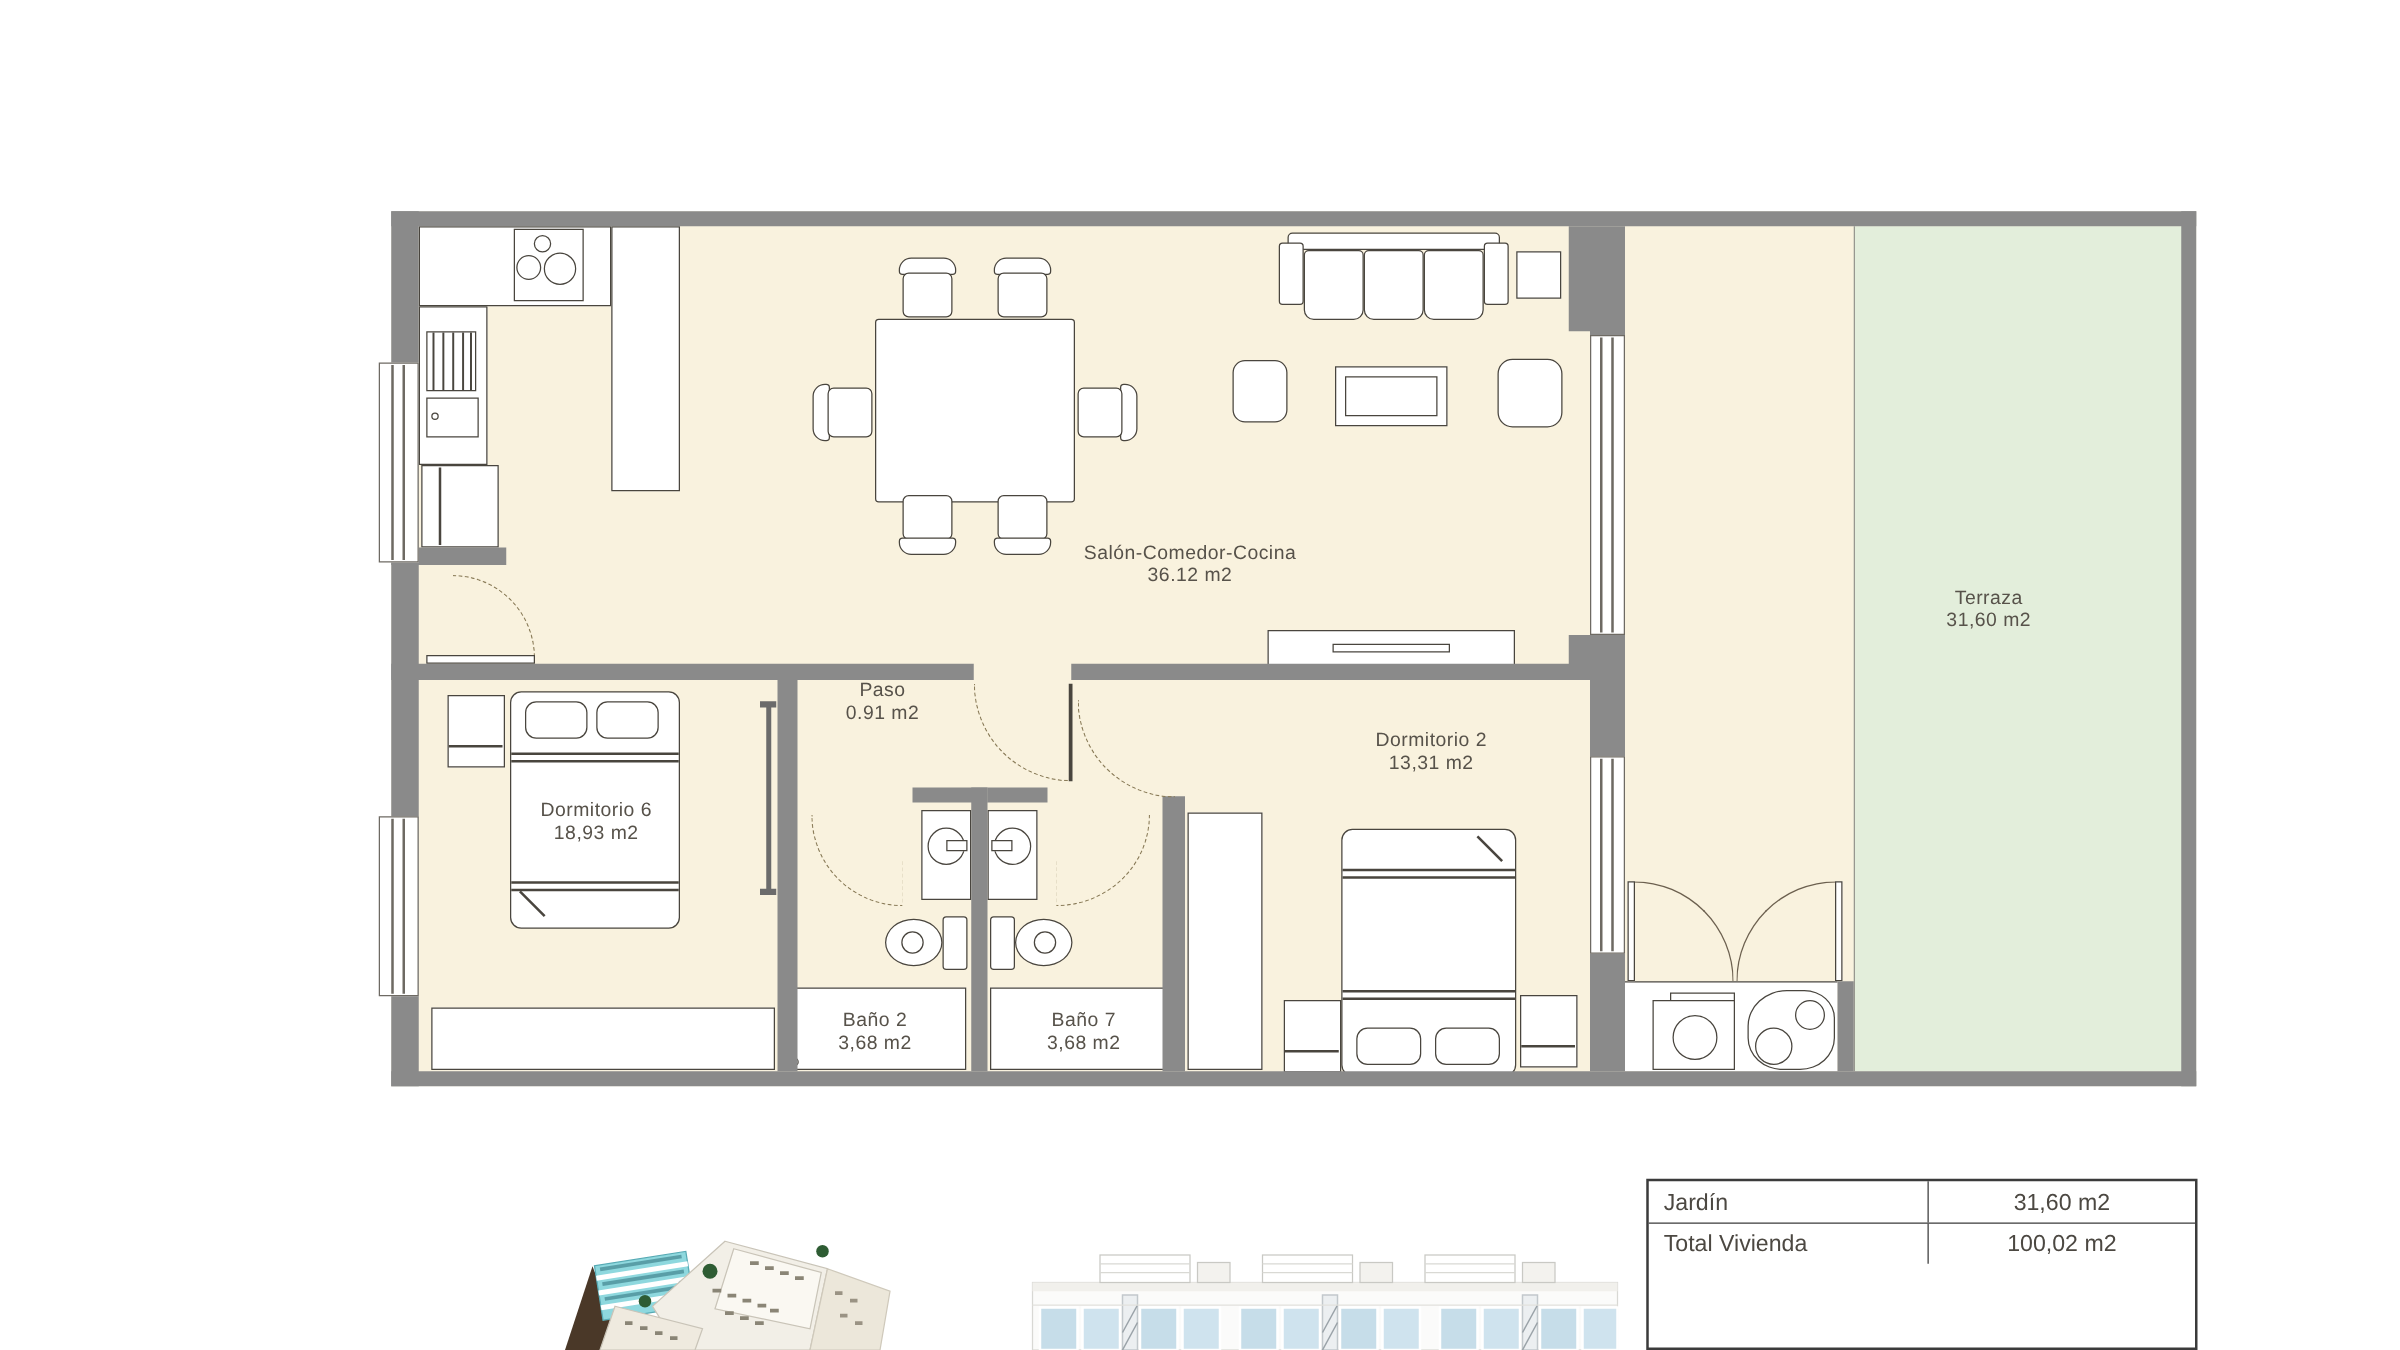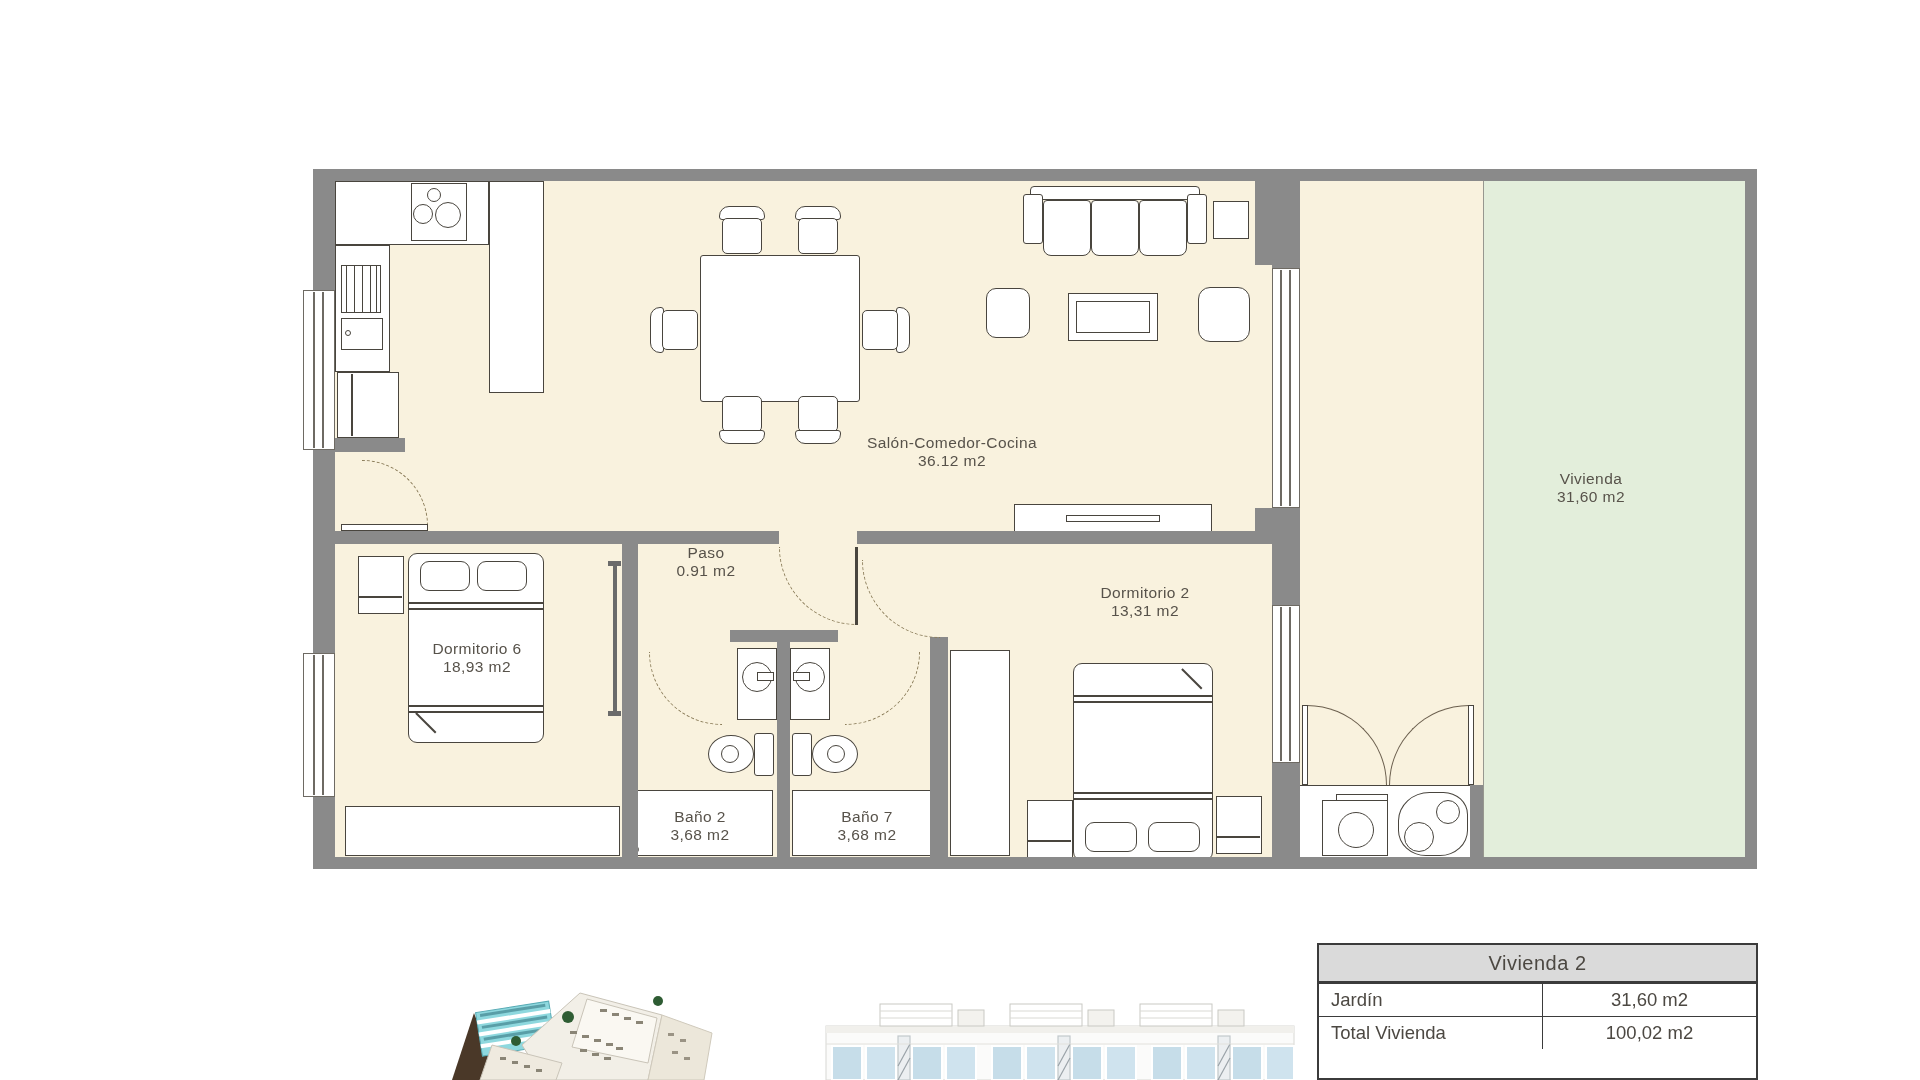--- a/index.html
+++ b/index.html
@@ -204,21 +204,21 @@
   </div>
   <div class="lbl" style="left:700px;top:808px;">
     <span>Baño 2</span>
     <span>3,68 m2</span>
   </div>
   <div class="lbl" style="left:867px;top:808px;">
     <span>Baño 7</span>
     <span>3,68 m2</span>
   </div>
   <div class="lbl" style="left:1591px;top:470px;">
-    <span>Vivienda</span>
+    <span>Terraza</span>
     <span>31,60 m2</span>
   </div>
 </div>
 
 <svg class="abs" style="left:452px;top:985px;" width="292" height="95" viewBox="0 0 292 95">
   <polygon points="0,95 22,28 48,95" fill="#4a3828"></polygon>
   <g transform="rotate(-9 100 50)">
     <rect x="28" y="16" width="74" height="44" fill="#8ed8de" stroke="#57aab4" stroke-width="1"></rect>
     <rect x="28" y="24" width="74" height="4" fill="#ffffff"></rect>
     <rect x="28" y="36" width="74" height="4" fill="#ffffff"></rect>
@@ -320,21 +320,20 @@
     <g transform="translate(398,38)">
         <rect width="12" height="44" fill="#eceff1" stroke="#c2c8cc"></rect>
         <line x1="0" y1="44" x2="12" y2="22"></line>
         <line x1="0" y1="30" x2="12" y2="8"></line>
       </g>
   </g>
   <line x1="6" y1="46" x2="474" y2="46" stroke="#e2e1dc"></line>
 </svg>
 
 <div class="sumtable">
-  <div class="hd">Vivienda 2</div>
   <div class="row">
     <div class="cl">Jardín</div>
     <div class="cv">31,60 m2</div>
   </div>
   <div class="row">
     <div class="cl">Total Vivienda</div>
     <div class="cv">100,02 m2</div>
   </div>
 </div>
 

